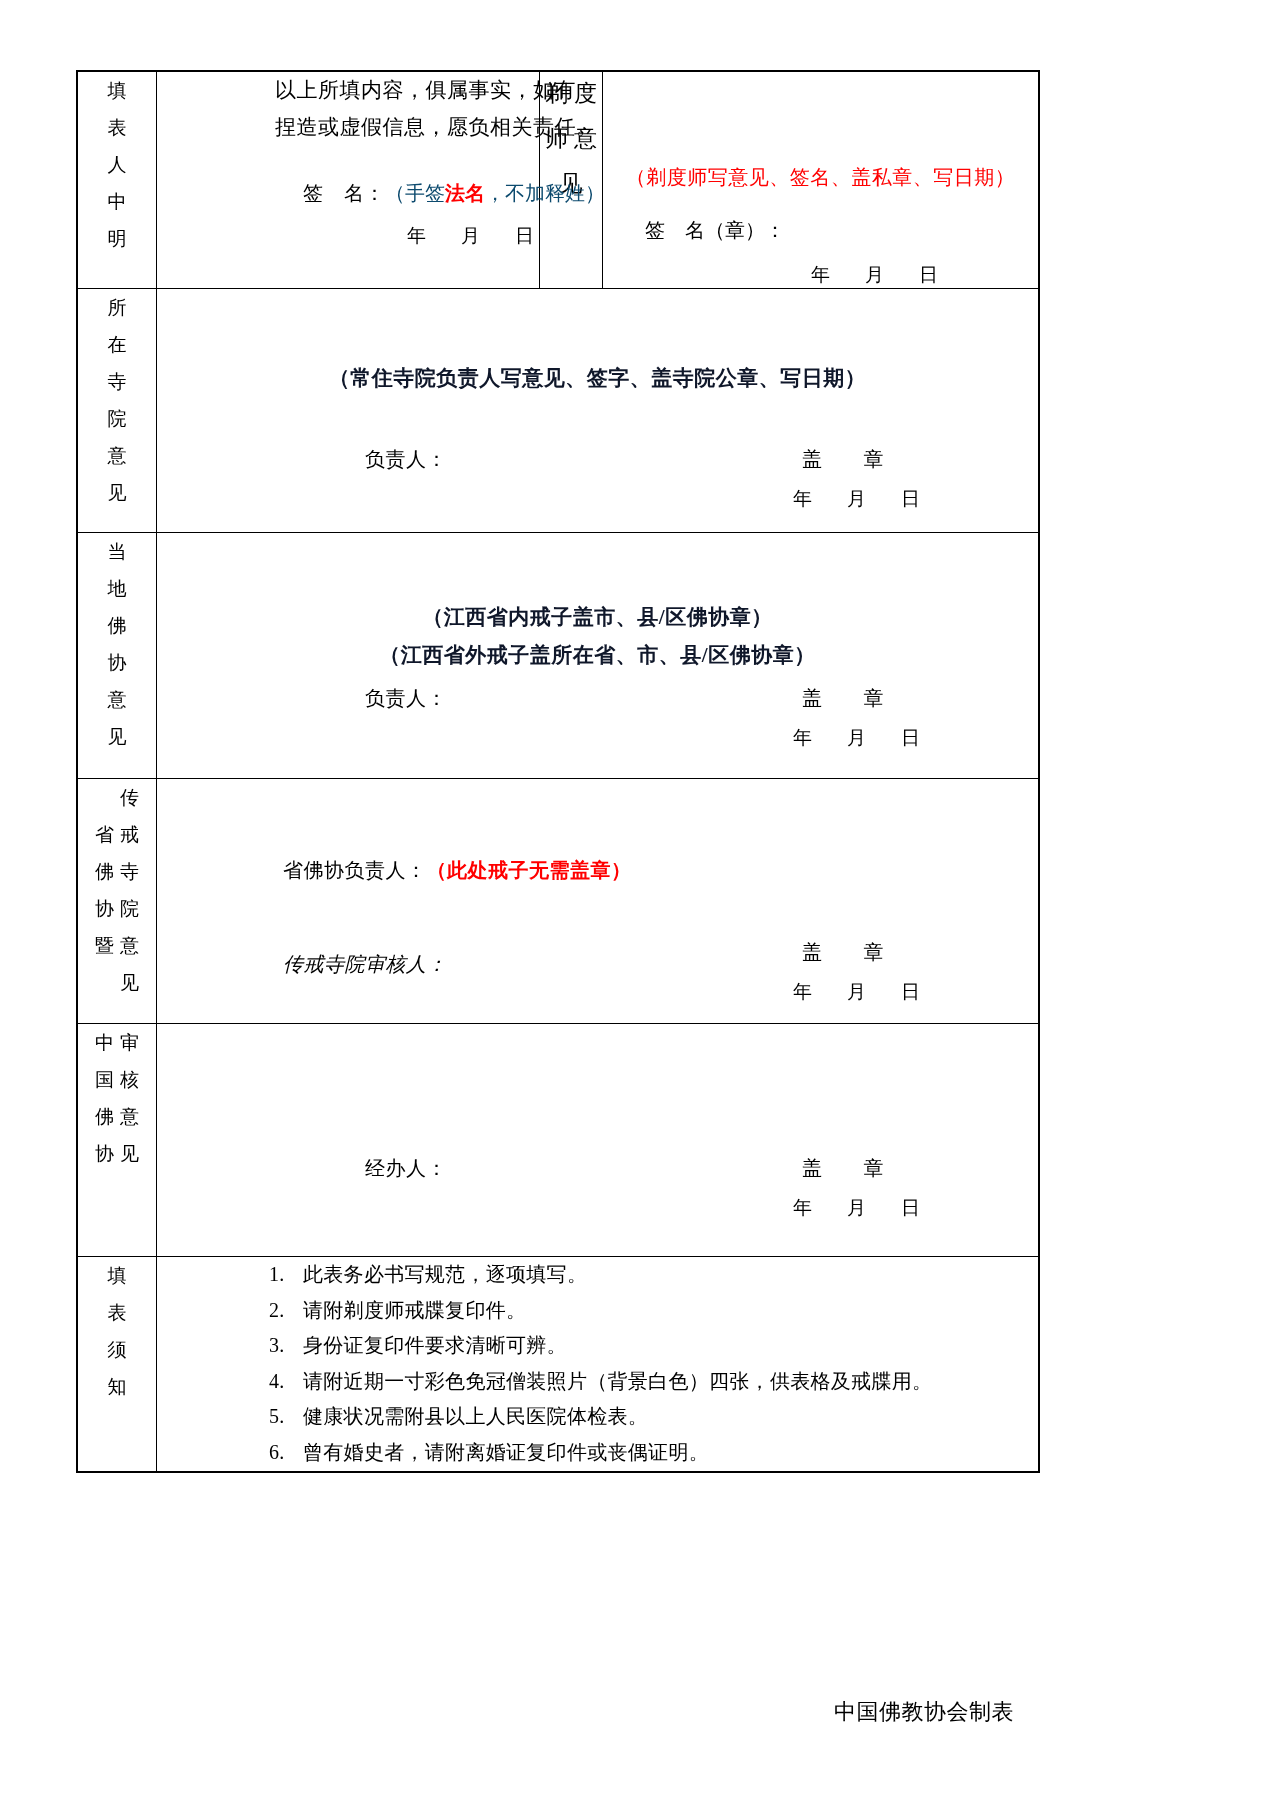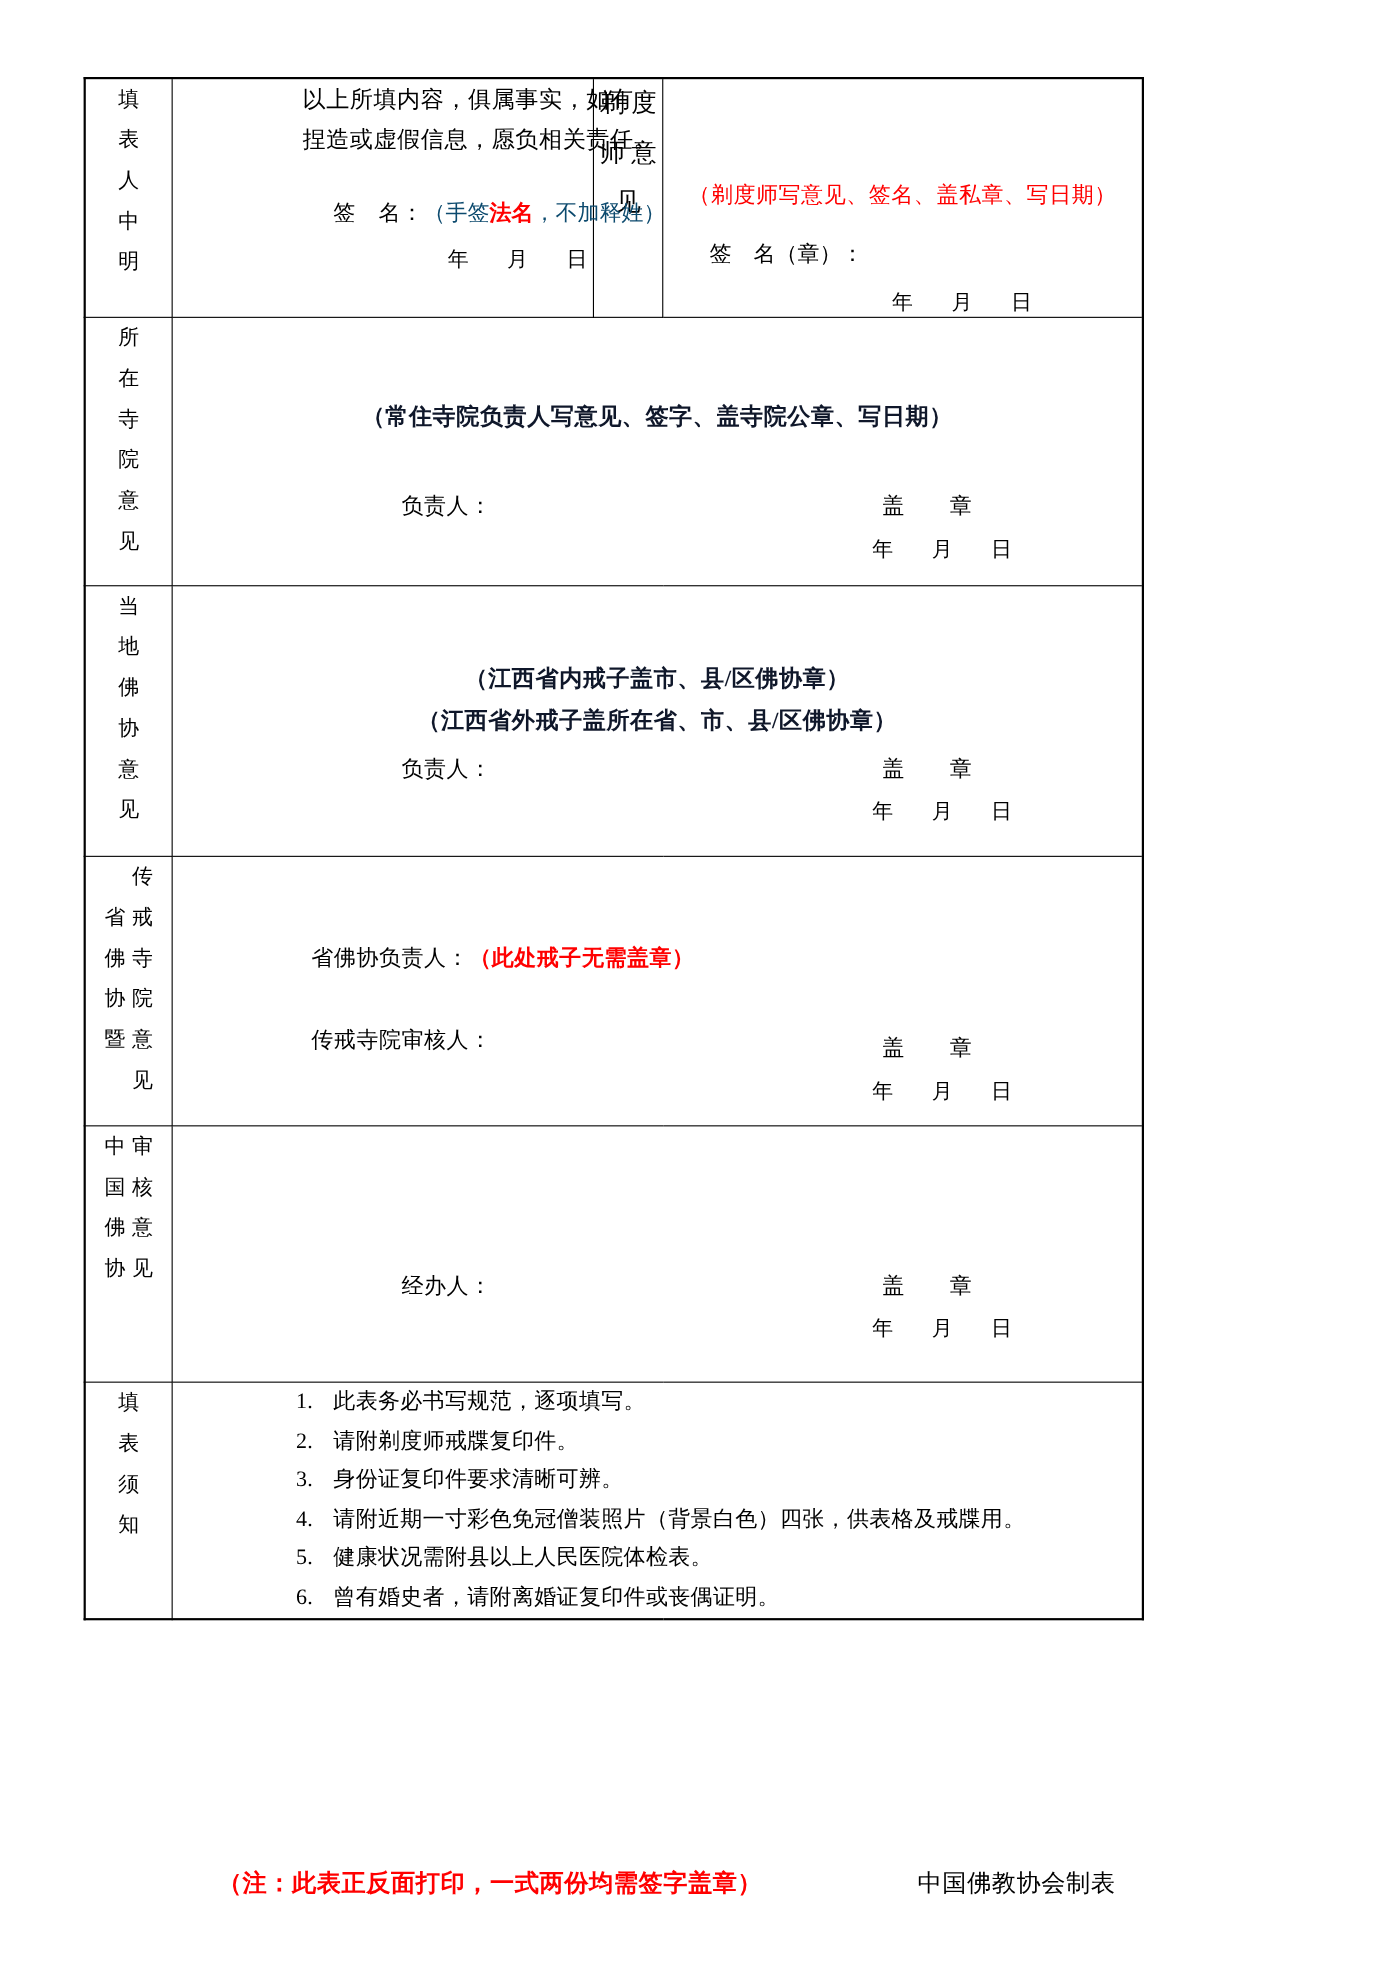--- a/index.html
+++ b/index.html
@@ -322,21 +322,21 @@
               <span>院</span>
               <span>意</span>
               <span>见</span>
             </div>
           </div>
         </td>
         <td class="opin-body" colspan="3" style="height:244px;">
           <div class="opin-person abs" style="left:126px; top:78px;text-align:right;">
             <span>省佛协负责人：</span><span class="red-b">（此处戒子无需盖章）</span>
           </div>
-          <div class="opin-person abs" style="left:126px; top:153px;">传戒寺院审核人：</div>
+          <div class="opin-person abs" style="left:126px; top:172px;font-style:italic;">传戒寺院审核人：</div>
           <div class="opin-seal abs" style="left:645px; top:160px;">盖　　章</div>
           <div class="opin-date abs" style="left:636px; top:200px;">
             <span class="d">年</span><span class="d">月</span><span class="d">日</span>
           </div>
         </td>
       </tr>
 
       <tr>
         <td class="vlabel-double">
           <div class="cols">
@@ -379,17 +379,16 @@
             <li><span class="num">5.</span><span>健康状况需附县以上人民医院体检表。</span></li>
             <li><span class="num">6.</span><span>曾有婚史者，请附离婚证复印件或丧偶证明。</span></li>
           </ul>
         </td>
       </tr>
 
     </tbody>
   </table>
 
   <div class="footer">
-    <div class="footer-note">（注：此表正反面打印，一式两份均需签字盖章）</div>
     <div class="footer-maker">中国佛教协会制表</div>
   </div>
 
 </div>
 
 </body></html>

